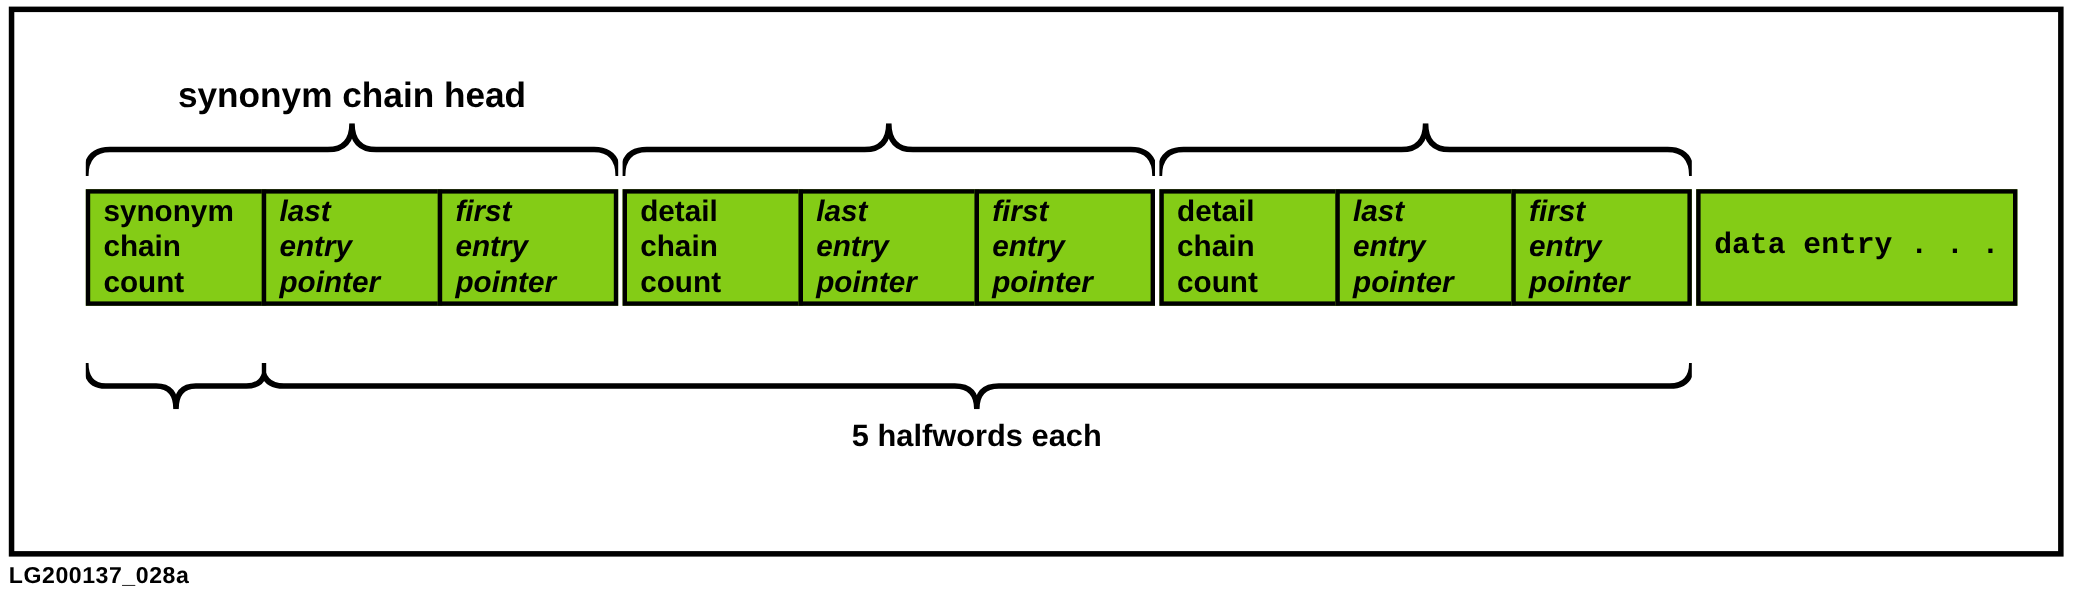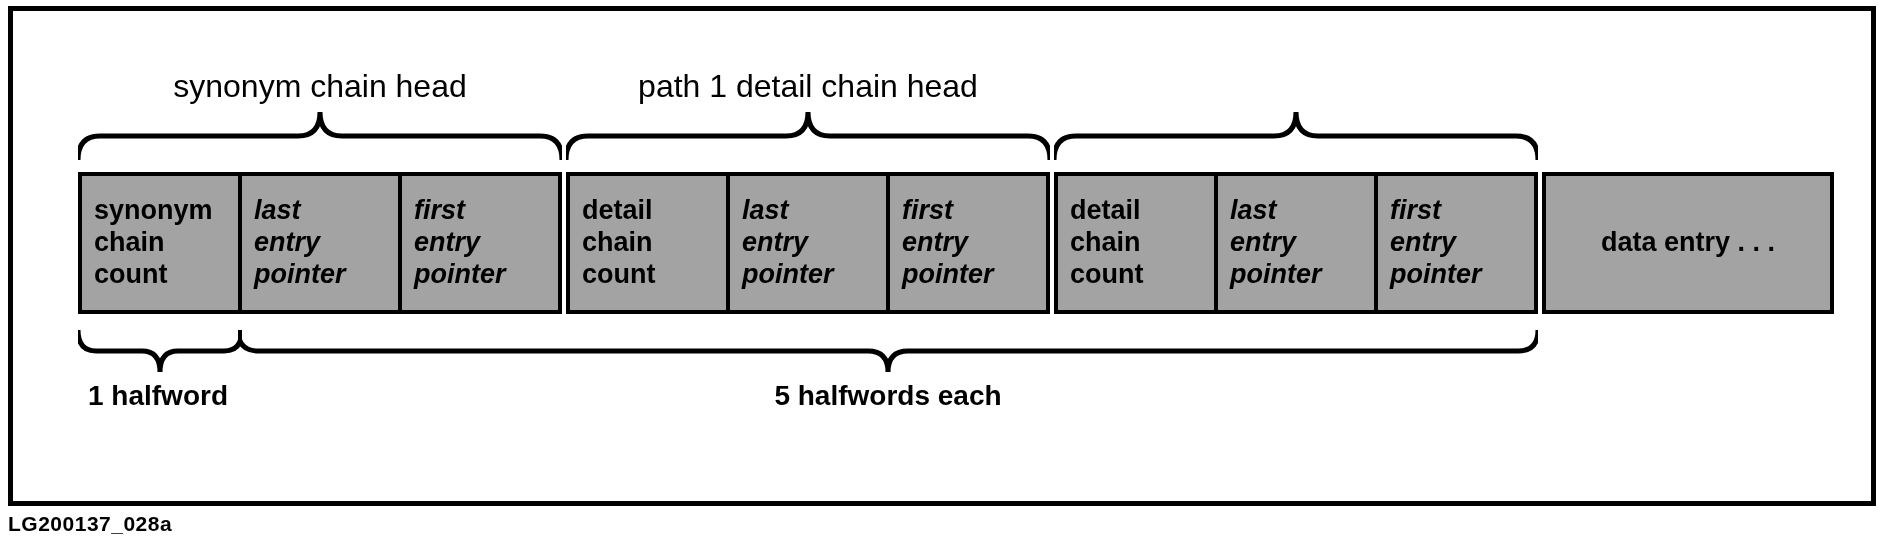--- a/index.html
+++ b/index.html
@@ -15,40 +15,41 @@
     position: absolute; left: 8px; top: 6px;
     width: 1868px; height: 500px;
     border: 5px solid #000;
     box-sizing: border-box;
     background: #fff;
   }
 
   .top-label {
     position: absolute; top: 68px;
     transform: translateX(-50%);
-    font-size: 32px; font-weight: 400;
+    font-size: 32px; font-weight: 700;
     white-space: nowrap;
   }
 
   .brace { position: absolute; display: block; }
 
   .cells-group { position: absolute; top: 172px; display: flex; }
   .cell {
-    height: 142px; width: 164px;
+    height: 106px; width: 164px;
     border: 4px solid #000; box-sizing: border-box;
-    background: #a3a3a3;
+    background: #84cc16;
     display: flex; align-items: center;
     padding-left: 12px;
     font-size: 27px; font-weight: 600; line-height: 1.18;
     white-space: pre-line;
   }
   .cell + .cell { margin-left: -4px; font-style: italic; }
   .cell.data-cell {
     width: 292px; justify-content: center; padding-left: 0;
     white-space: nowrap;
+    font-family: Liberation Mono, monospace;
   }
 
   .bottom-label {
     position: absolute; top: 380px;
     transform: translateX(-50%);
     font-size: 28px; font-weight: 600;
     white-space: nowrap;
   }
 
   .caption {
@@ -58,21 +59,20 @@
   }
 </style>
 </head>
 <body>
 
 <div class="stage">
 
   <div class="frame"></div>
 
   <div class="top-label" style="left:320px">synonym chain head</div>
-  <div class="top-label" style="left:808px">path 1 detail chain head</div>
 
   <svg class="brace" style="left:78px; top:112px" width="484" height="48" viewBox="0 0 484 48">
     <path d="M0 48 Q0 24 22 24 L220 24 Q242 24 242 0 Q242 24 264 24 L462 24 Q484 24 484 48" fill="none" stroke="#000" stroke-width="5" stroke-linecap="round"></path>
   </svg>
   <svg class="brace" style="left:566px; top:112px" width="484" height="48" viewBox="0 0 484 48">
     <path d="M0 48 Q0 24 22 24 L220 24 Q242 24 242 0 Q242 24 264 24 L462 24 Q484 24 484 48" fill="none" stroke="#000" stroke-width="5" stroke-linecap="round"></path>
   </svg>
   <svg class="brace" style="left:1054px; top:112px" width="484" height="48" viewBox="0 0 484 48">
     <path d="M0 48 Q0 24 22 24 L220 24 Q242 24 242 0 Q242 24 264 24 L462 24 Q484 24 484 48" fill="none" stroke="#000" stroke-width="5" stroke-linecap="round"></path>
   </svg>
@@ -117,18 +117,17 @@
     <div class="cell data-cell">data entry . . .</div>
   </div>
 
   <svg class="brace" style="left:78px; top:330px" width="164" height="42" viewBox="0 0 164 42">
     <path d="M0 0 Q0 21 18 21 L64 21 Q82 21 82 42 Q82 21 100 21 L146 21 Q164 21 164 0" fill="none" stroke="#000" stroke-width="5" stroke-linecap="round"></path>
   </svg>
   <svg class="brace" style="left:238px; top:330px" width="1300" height="42" viewBox="0 0 1300 42">
     <path d="M0 0 Q0 21 20 21 L630 21 Q650 21 650 42 Q650 21 670 21 L1280 21 Q1300 21 1300 0" fill="none" stroke="#000" stroke-width="5" stroke-linecap="round"></path>
   </svg>
 
-  <div class="bottom-label" style="left:158px">1 halfword</div>
   <div class="bottom-label" style="left:888px">5 halfwords each</div>
 
   <div class="caption">LG200137_028a</div>
 
 </div>
 
 </body></html>

